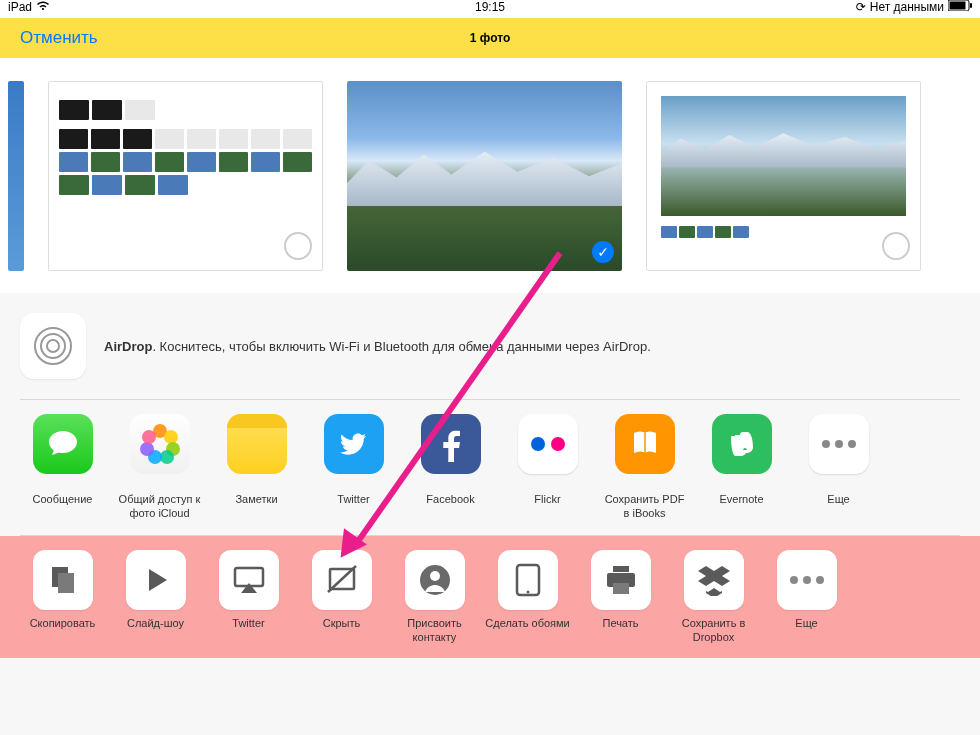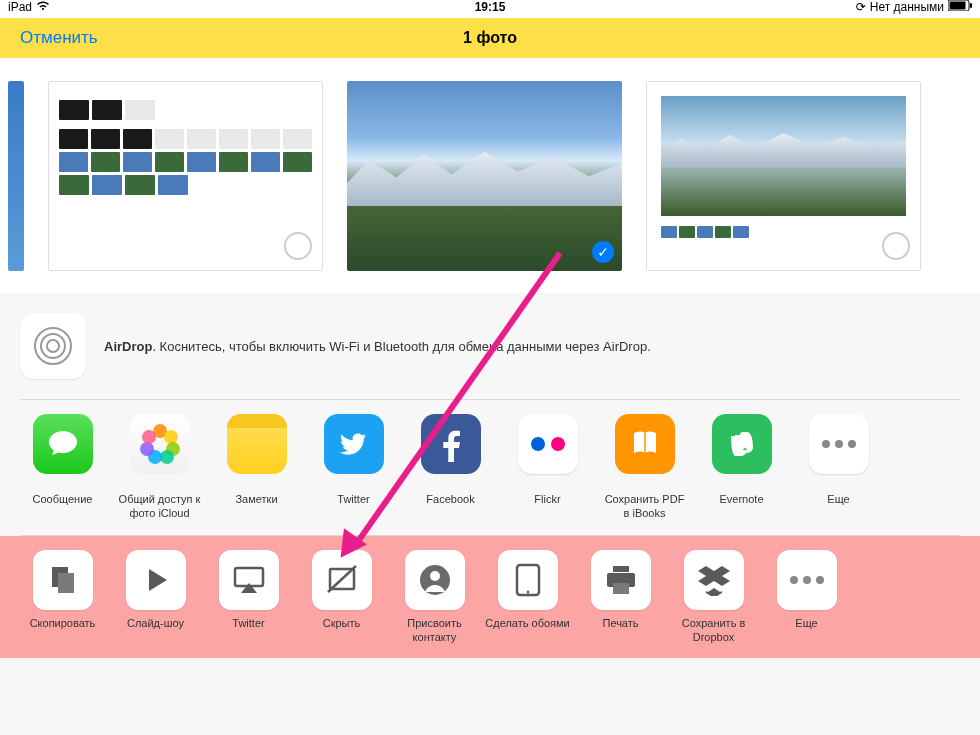--- a/index.html
+++ b/index.html
@@ -1,21 +1,21 @@
 <!DOCTYPE html>
 <html><head>
 <meta charset="utf-8">
 <style>
 *{box-sizing:border-box;margin:0;padding:0;font-family:-apple-system,Helvetica,Arial,sans-serif}
 body{width:980px;height:735px;background:#f7f7f7;overflow:hidden;position:relative}
 .status-bar{height:18px;display:flex;align-items:flex-start;justify-content:space-between;padding:0 8px;font-size:12px;background:#fff}
 .status-left,.status-right{display:flex;align-items:center;gap:4px}
 .nav-bar{height:40px;display:flex;align-items:center;justify-content:flex-start;padding:0 20px;background:#fde047}
 .cancel{color:#007aff;font-size:17px}
-.title{position:absolute;left:50%;transform:translateX(-50%);font-weight:600;font-size:16px}
+.title{position:absolute;left:50%;transform:translateX(-50%);font-weight:600;font-size:12px}
 .photo-strip{height:235px;background:#fff;display:flex;align-items:center;gap:24px;padding:0 8px;overflow:hidden;position:relative}
 .thumb{width:275px;height:190px;background:#fff;border:1px solid #ddd;flex-shrink:0;position:relative;border-radius:2px}
 .thumb.sliver{width:16px;border:none;background:linear-gradient(#3a7bc8,#5a9bd8)}
 .thumb.photo{background:linear-gradient(to bottom,#5b8fc7 0%,#8ab8e8 30%,#d8e8f8 42%,#4a6a3a 60%,#2a4a2a 100%);border:none}
 .mountains{position:absolute;left:0;right:0;top:36%;height:30%;background:linear-gradient(to bottom,#e8f0f8,#a8b8c8);clip-path:polygon(0 60%,8% 20%,18% 50%,28% 10%,38% 45%,50% 5%,62% 40%,75% 15%,88% 48%,100% 25%,100% 100%,0 100%)}
 .check{position:absolute;right:8px;bottom:8px;width:22px;height:22px;border-radius:50%;background:#007aff;display:flex;align-items:center;justify-content:center;color:#fff;font-size:14px}
 .circle{position:absolute;right:10px;bottom:10px;width:28px;height:28px;border-radius:50%;border:2px solid #ccc;background:rgba(255,255,255,.7)}
 .grid-preview{padding:18px 10px 6px}
 .grid-row{display:flex;gap:3px;margin-bottom:3px}
 .gp{width:30px;height:20px;background:#4a7ab8;border-radius:1px}
@@ -62,21 +62,21 @@
 
 <div class="status-bar">
   <div class="status-left">
     <span>iPad</span>
     <span>
       <svg width="14" height="10" viewBox="0 0 14 10">
           <path d="M7 9c.6 0 1-.4 1-1s-.4-1-1-1-1 .4-1 1 .4 1 1 1zM3.5 5.5C4.4 4.6 5.6 4 7 4s2.6.6 3.5 1.5l-1 1C8.8 5.8 7.9 5.5 7 5.5s-1.8.3-2.5 1l-1-1zM1 3C2.6 1.4 4.7.5 7 .5S11.4 1.4 13 3l-1 1C10.7 2.7 8.9 2 7 2S3.3 2.7 2 4L1 3z" fill="#000"></path>
         </svg>
     </span>
   </div>
-  <span style="position:absolute;left:50%;transform:translateX(-50%);font-weight:700">19:15</span>
+  <span style="position:absolute;left:50%;transform:translateX(-50%);font-weight:400">19:15</span>
   <div class="status-right">
     <span>⟳</span>
     <span>Нет данными</span>
     <span>
       <svg width="24" height="11" viewBox="0 0 24 11">
           <rect x="0" y="0" width="21" height="11" rx="2" fill="none" stroke="#000"></rect>
           <rect x="1.5" y="1.5" width="16" height="8" fill="#000"></rect>
           <rect x="22" y="3" width="2" height="5" rx="1" fill="#000"></rect>
         </svg>
     </span>

